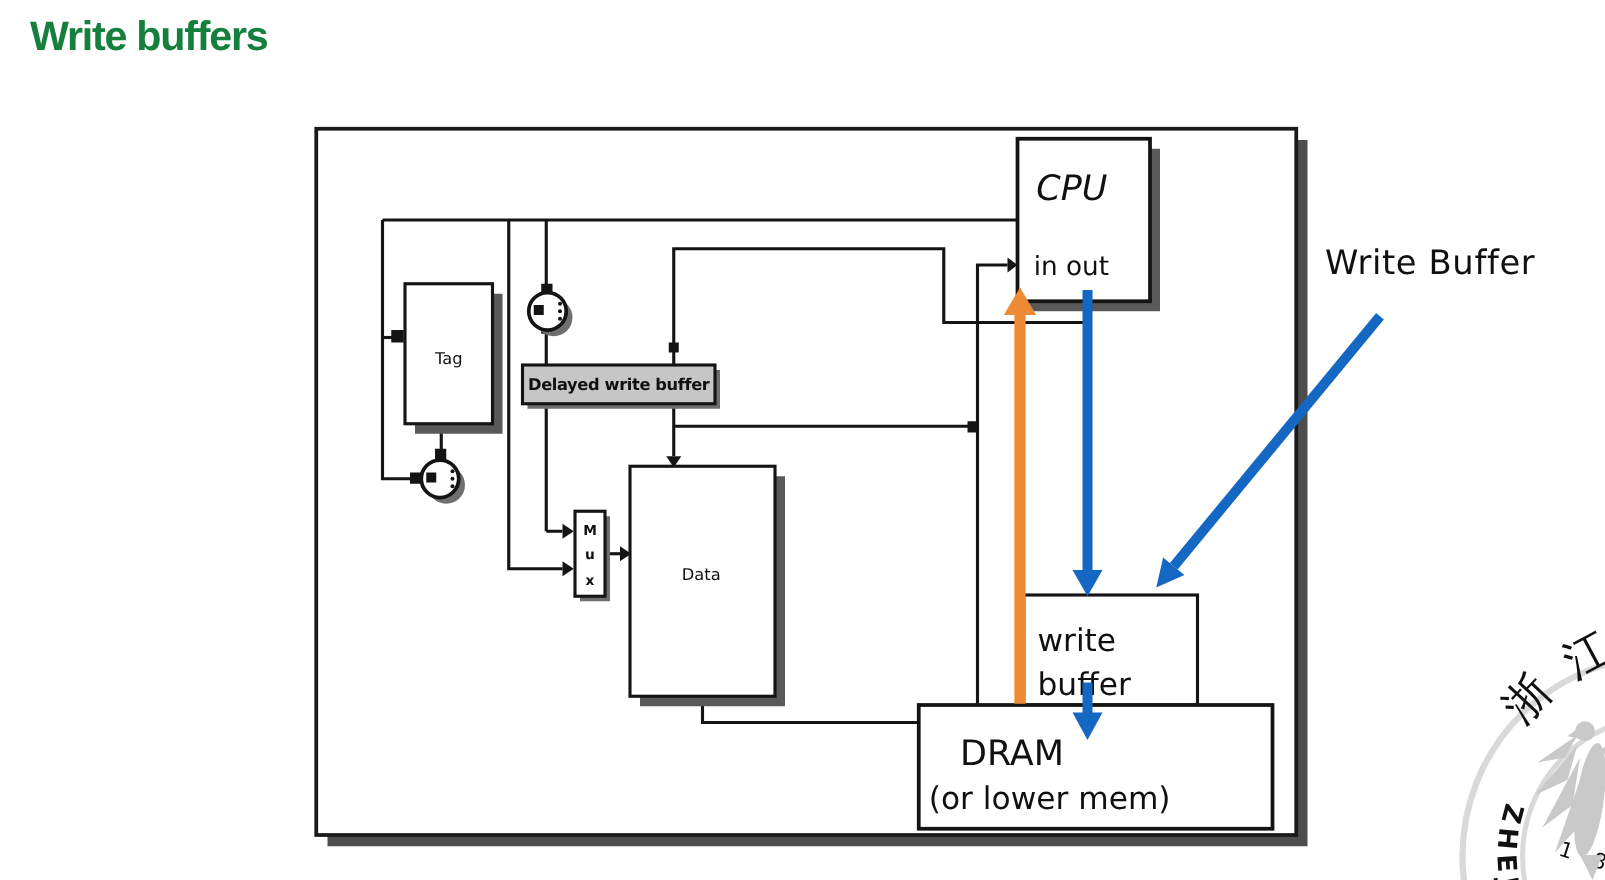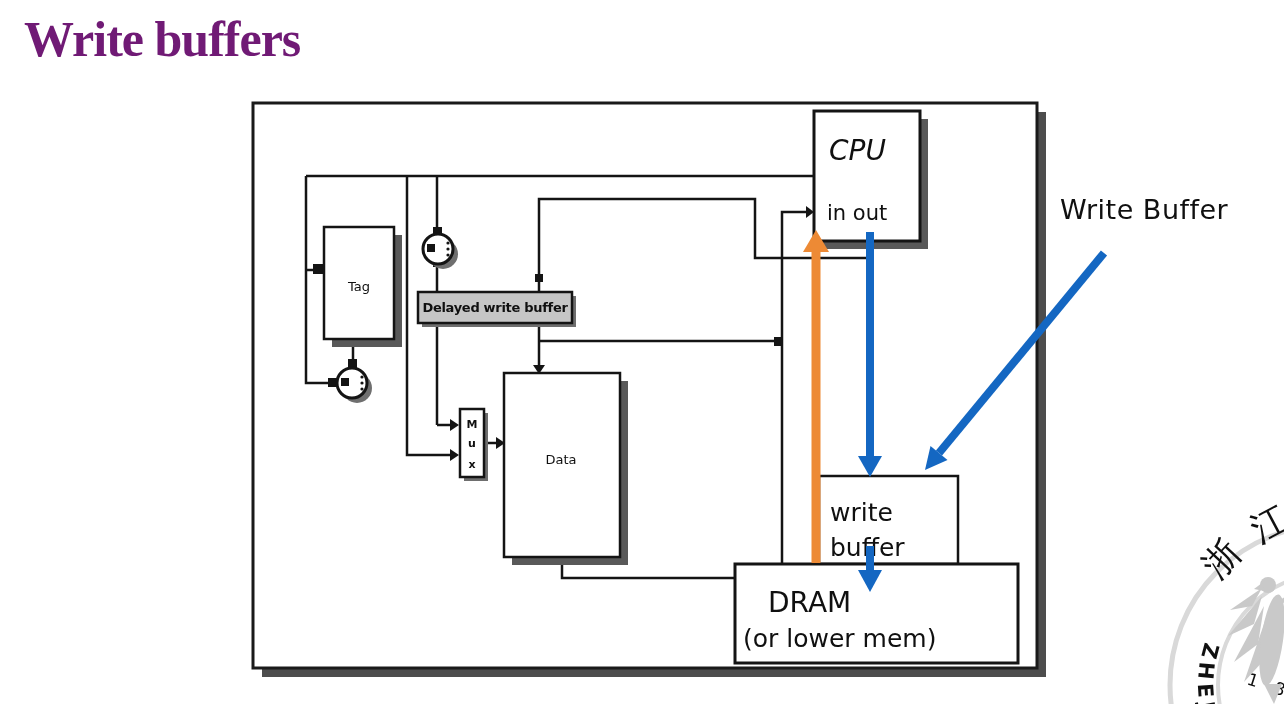--- a/index.html
+++ b/index.html
@@ -1,19 +1,19 @@
 <!DOCTYPE html>
 <html><head>
 <meta charset="utf-8">
 <style>
   html,body{margin:0;padding:0;background:#ffffff;}
   #slide{position:relative;width:1284px;height:704px;overflow:hidden;background:#ffffff;
          font-family:"DejaVu Sans",sans-serif;}
-  #title{position:absolute;left:24px;top:10px;margin:0;font-family:Liberation Serif, serif;
-         font-weight:bold;font-size:50px;letter-spacing:-1px;color:#701a75;}
+  #title{position:absolute;left:24px;top:10px;margin:0;font-family:Liberation Sans, sans-serif;
+         font-weight:bold;font-size:33px;letter-spacing:-1px;color:#15803d;}
   svg{position:absolute;left:0;top:0;}
   text{font-family:"DejaVu Sans",sans-serif;fill:#101010;}
   .hand{font-family:"DejaVu Sans",sans-serif;}
   .pix{font-size:13px;}
 </style>
 </head>
 <body>
 
 <div id="slide">
   <h1 id="title">Write buffers</h1>

